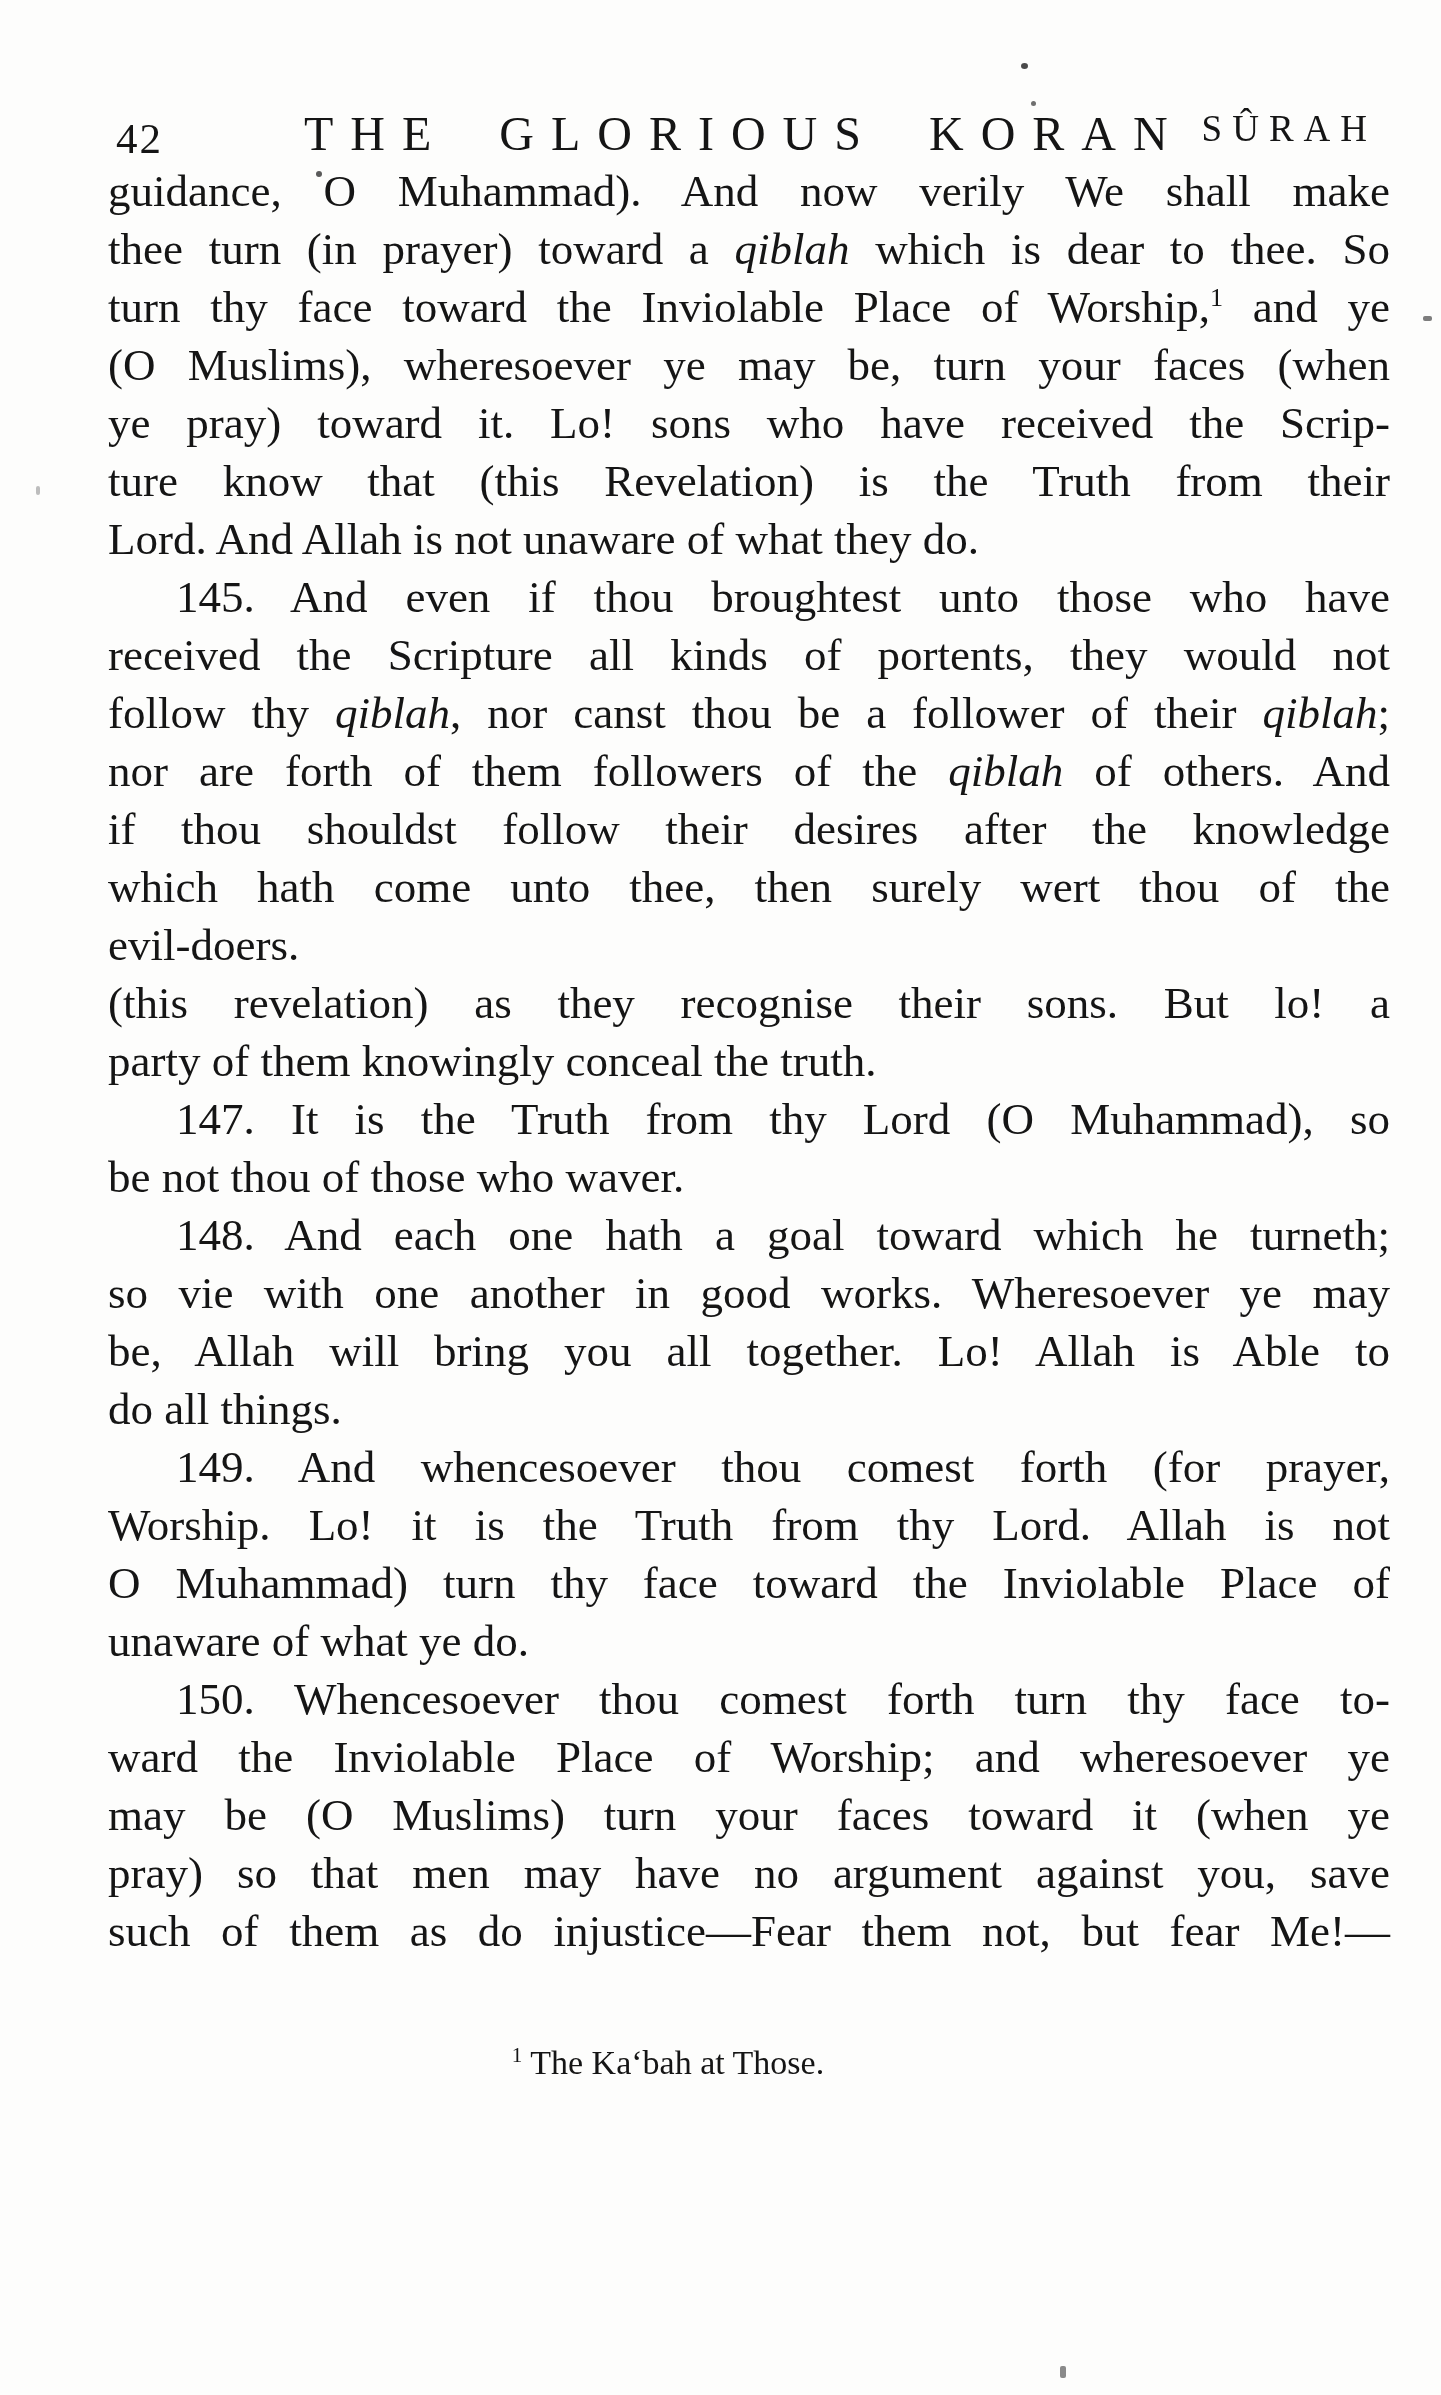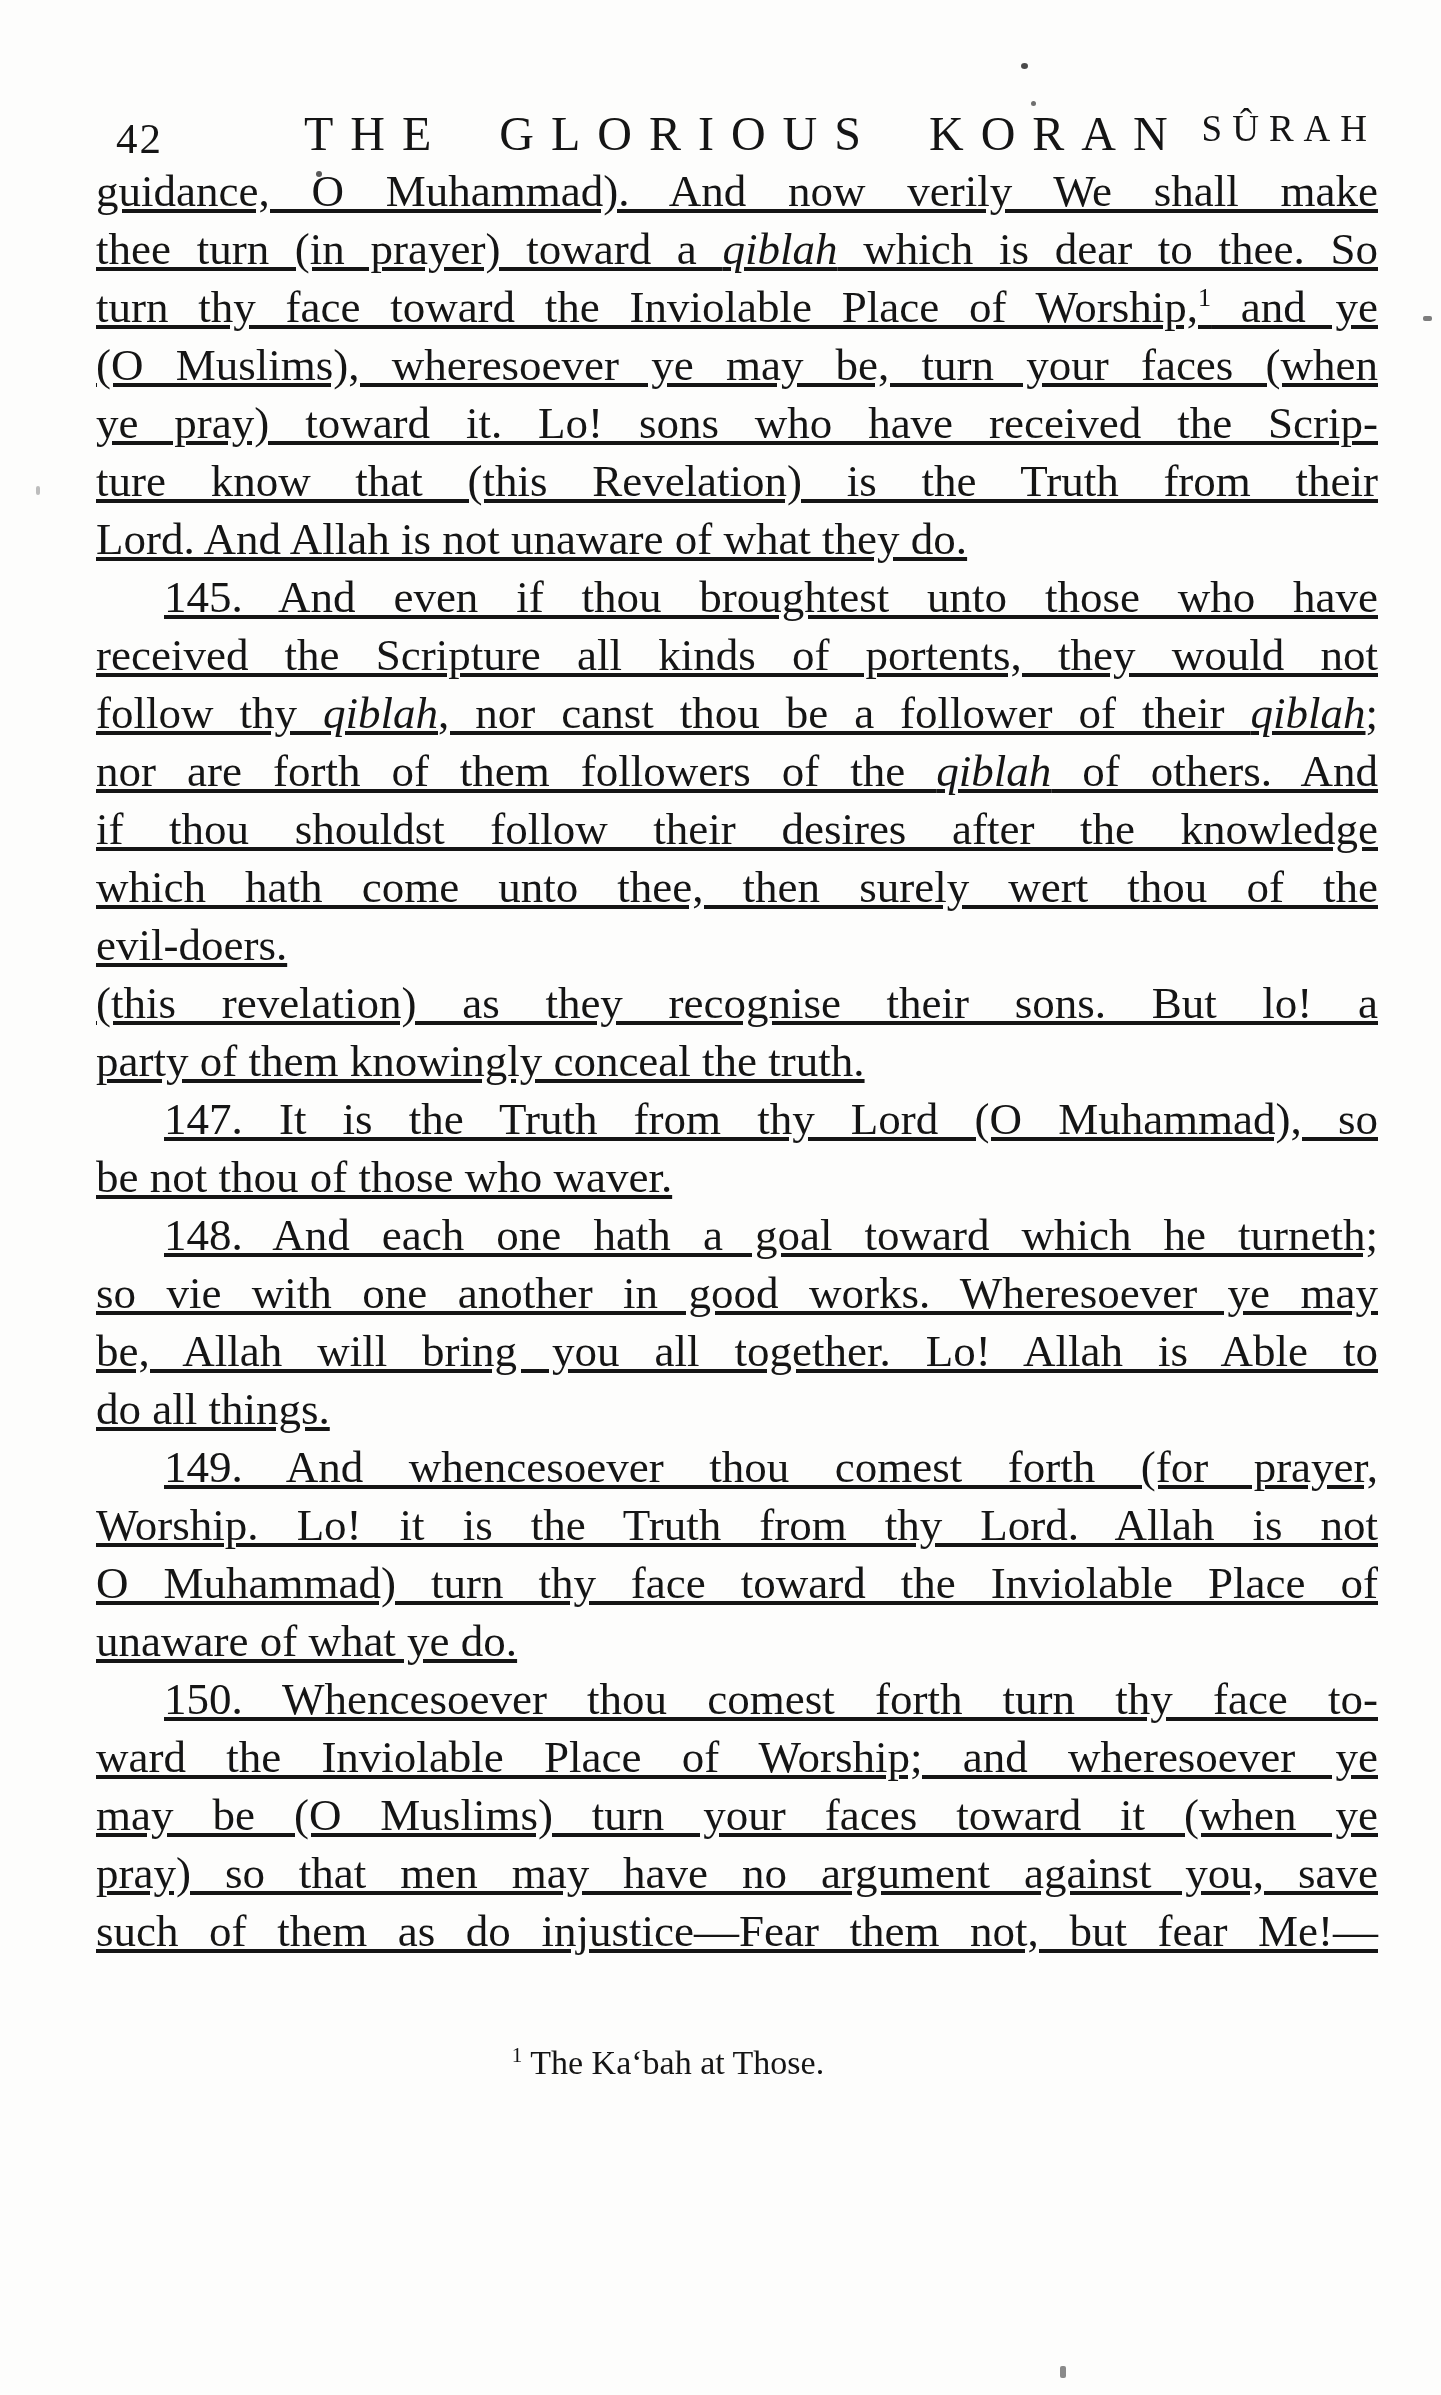--- a/index.html
+++ b/index.html
@@ -23,22 +23,22 @@
     white-space:nowrap;
     margin-left:48px;
   }
   .surah{
     position:absolute;right:64px;top:107px;
     font-size:37px;letter-spacing:10px;
     white-space:nowrap;
   }
   
   .bodytext{
-    position:absolute;left:96px;top:162px;width:1282px;
-    font-size:45px;line-height:58px;text-decoration:underline;
+    position:absolute;left:108px;top:162px;width:1282px;
+    font-size:45px;line-height:58px;
   }
   .line{
     text-align:justify;
     text-align-last:justify;
     height:58px;
     white-space:normal;
   }
   .line.last{text-align-last:left;}
   .line.indent{text-indent:68px;}
   .it{font-style:italic;}

